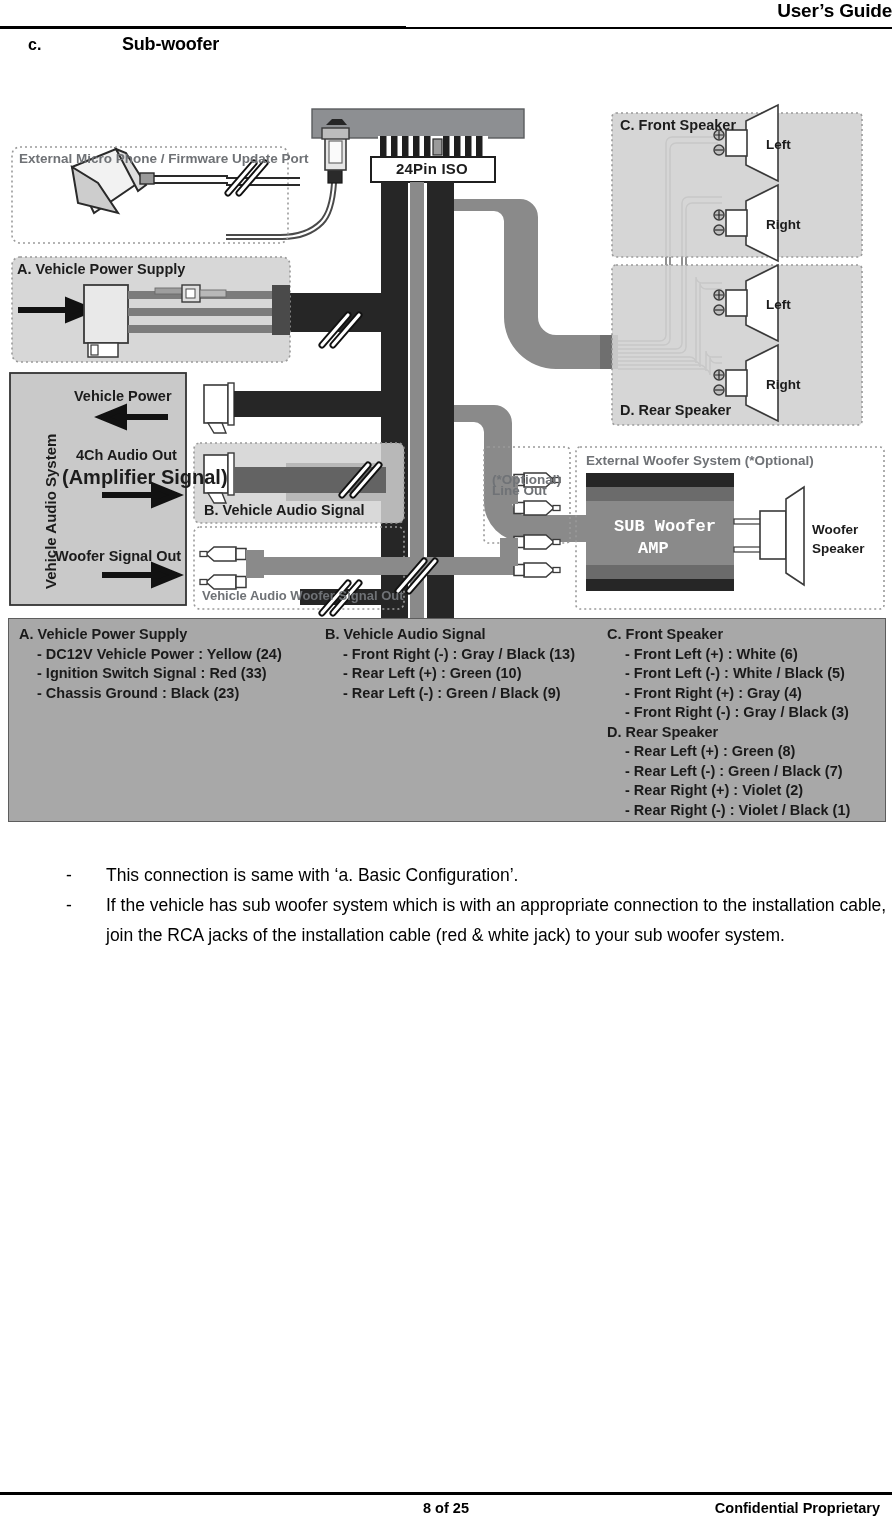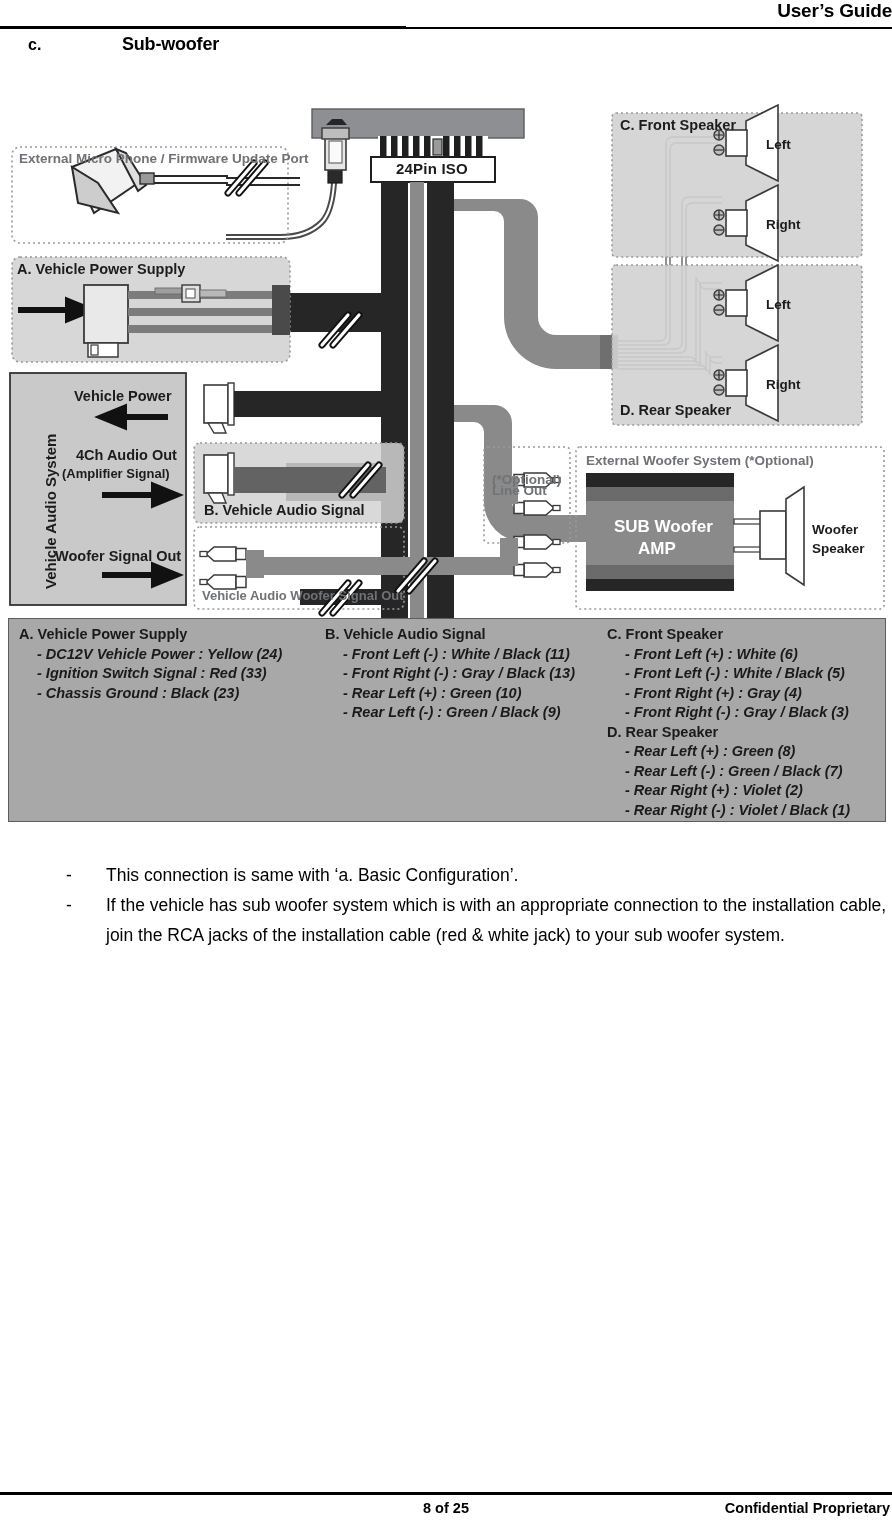--- a/index.html
+++ b/index.html
@@ -32,21 +32,21 @@
   .sec-title  { position:absolute; left:86px; top:34px; font-size:18px; font-weight:bold; letter-spacing:-0.2px;margin-left:36px; }
 
   
   #diagram { position:absolute; left:0px; top:95px; width:892px; height:735px; }
   #diagram svg { display:block; }
 
   
   .dlbl { position:absolute; font-family:"Liberation Sans", sans-serif; font-weight:bold; white-space:nowrap; }
   .dlbl.dim { color:#6f7276; }
   .dlbl.dark { color:#1c1c1c; }
-  .dlbl.white { color:#ffffff; font-weight:bold; }
+  .dlbl.white { color:#ffffff; font-weight:bold;font-family:Liberation Mono, monospace; }
 
   
   .vlabel {
     position:absolute;
     transform-origin: 0 0;
     transform: rotate(-90deg);
     font-weight:bold;
     color:#1c1c1c;
     white-space:nowrap;
   }
@@ -54,34 +54,34 @@
   
   #legend {
     position:absolute; left:8px; top:618px; width:878px; height:204px;
     background:#a8a8a8; border:1.5px solid #5d5d5d;
   }
   .leg-col { position:absolute; top:6px; }
   .leg-col.c1 { left:10px;  width:300px; }
   .leg-col.c2 { left:316px; width:282px; }
   .leg-col.c3 { left:598px; width:275px; }
   .leg-head { font-size:14.5px; font-weight:bold; color:#1a1a1a; line-height:19.5px; }
-  .leg-item { font-size:14.5px; font-weight:bold; color:#1a1a1a; line-height:19.5px; padding-left:18px;font-style:italic; }
+  .leg-item { font-size:14.5px; font-weight:bold; color:#1a1a1a; line-height:19.5px; padding-left:18px; }
 
   
   #bullets { position:absolute; left:66px; top:860px; width:826px; }
   .bl { position:relative; font-size:17.5px; line-height:30px; padding-left:40px; }
   .bl .dash { position:absolute; left:0; top:0; }
   .bl .txt { display:block; }
 
   
   .ftr-rule { position:absolute; left:0; top:1492px; width:892px; height:2.5px; background:#000; }
   .ftr { position:absolute; top:1500px; font-size:14.5px; font-weight:bold; }
   .ftr.left  { left:4px;margin-top:28px; }
   .ftr.mid   { left:0; width:892px; text-align:center; }
-  .ftr.right { right:2px; }
+  .ftr.right { right:12px; }
 </style>
 </head>
 <body>
 
 <div class="hdr">
   <div class="hdr-title">User’s Guide</div>
   <div class="hdr-rule-thick"></div>
   <div class="hdr-rule-thin"></div>
 </div>
 
@@ -325,21 +325,21 @@
   <div class="dlbl dim" style="left:19px;  top:56px;  font-size:13.5px;">External Micro Phone / Firmware Update Port</div>
 
   <div class="dlbl dark" style="left:17px;  top:166px; font-size:14.5px;">A. Vehicle Power Supply</div>
 
   <div class="dlbl dark" style="left:396px; top:65px; font-size:15px; letter-spacing:0.2px;">24Pin ISO</div>
 
   <div class="vlabel" style="left:42px; top:494px; font-size:15px;">Vehicle Audio System</div>
 
   <div class="dlbl dark" style="left:74px;  top:293px; font-size:14.5px;">Vehicle Power</div>
   <div class="dlbl dark" style="left:76px;  top:352px; font-size:14.5px;">4Ch Audio Out</div>
-  <div class="dlbl dark" style="left:62px;  top:371px; font-size:13px;">(Amplifier Signal)</div>
+  <div class="dlbl dark" style="left:62px;  top:371px; font-size:20px;">(Amplifier Signal)</div>
   <div class="dlbl dark" style="left:55px;  top:453px; font-size:14.5px;">Woofer Signal Out</div>
 
   <div class="dlbl dark" style="left:204px; top:407px; font-size:14.5px;">B. Vehicle Audio Signal</div>
   <div class="dlbl dim" style="left:202px; top:493px; font-size:13px;">Vehicle Audio Woofer Signal Out</div>
 
   <div class="dlbl dim" style="left:492px; top:358px; font-size:13.5px;margin-top:30px;">Line Out</div>
   <div class="dlbl dim" style="left:492px; top:377px; font-size:13.5px;">(*Optional)</div>
 
   <div class="dlbl dim" style="left:586px; top:358px; font-size:13.5px;">External Woofer System (*Optional)</div>
 
@@ -364,21 +364,20 @@
       <div class="leg-head">A. Vehicle Power Supply</div>
       <div class="leg-item">- DC12V Vehicle Power : Yellow (24)</div>
       <div class="leg-item">- Ignition Switch Signal : Red (33)</div>
       <div class="leg-item">- Chassis Ground : Black (23)</div>
     </div>
   </div>
 
   <div class="leg-col c2">
     <div>
       <div class="leg-head">B. Vehicle Audio Signal</div>
-      <div class="leg-item">- Front Left (-) : White / Black (11)</div>
       <div class="leg-item">- Front Right (-) : Gray / Black (13)</div>
       <div class="leg-item">- Rear Left (+) : Green (10)</div>
       <div class="leg-item">- Rear Left (-) : Green / Black (9)</div>
     </div>
   </div>
 
   <div class="leg-col c3">
     <div>
       <div class="leg-head">C. Front Speaker</div>
       <div class="leg-item">- Front Left (+) : White (6)</div>

